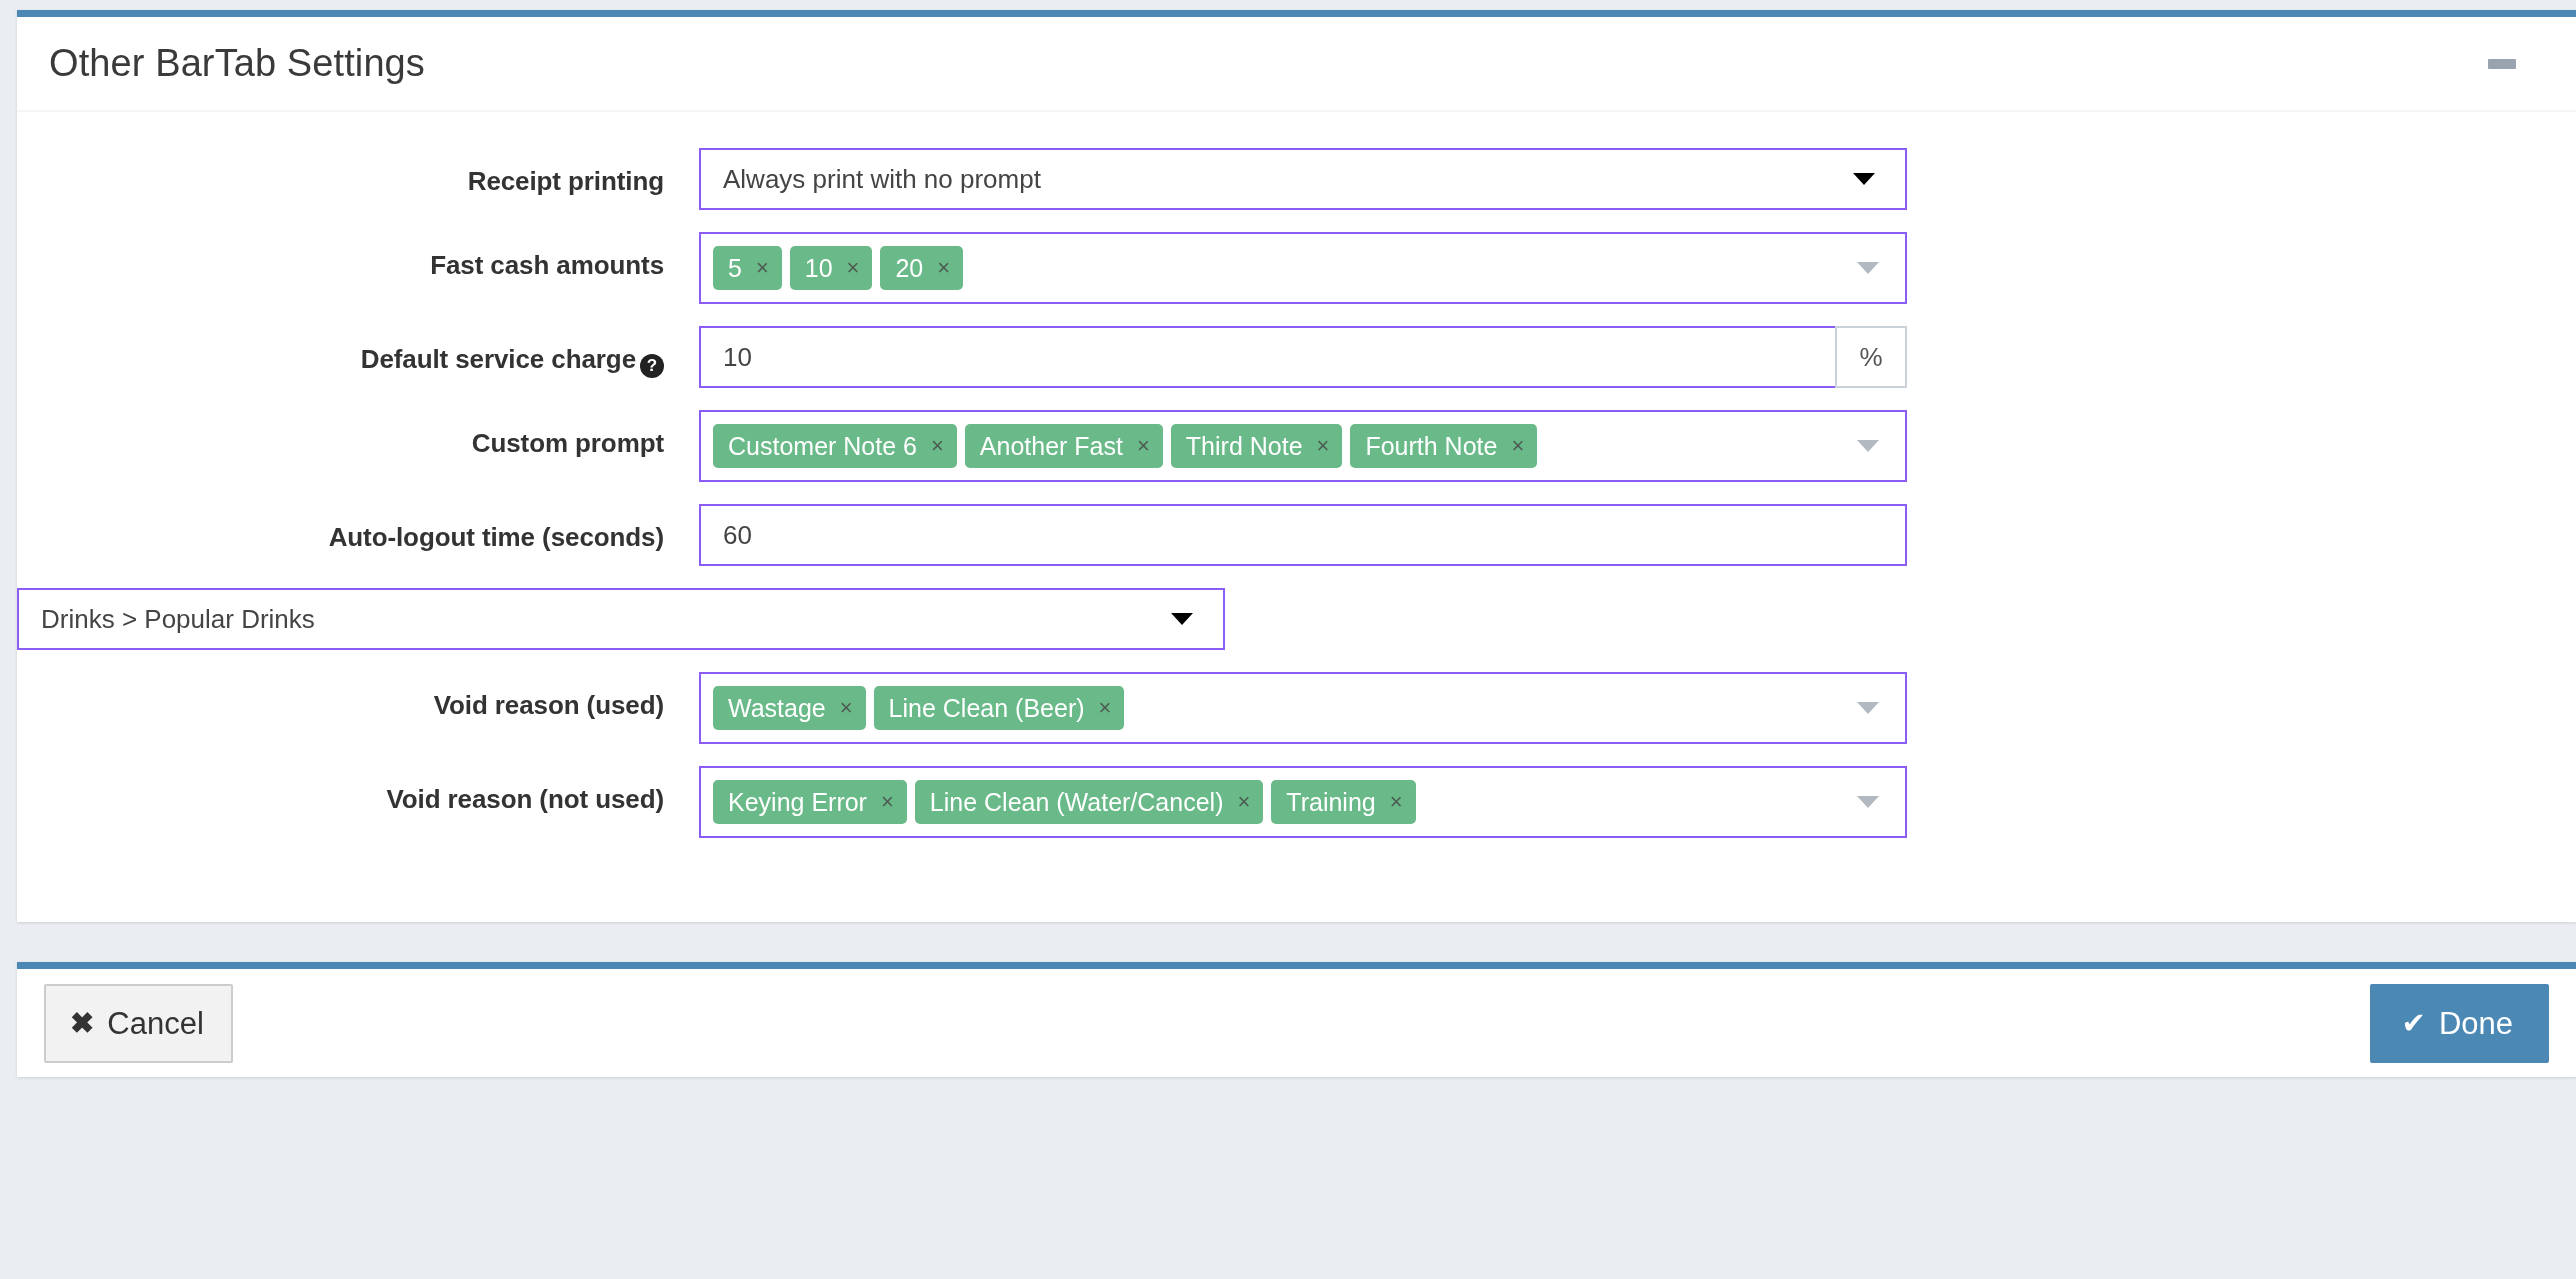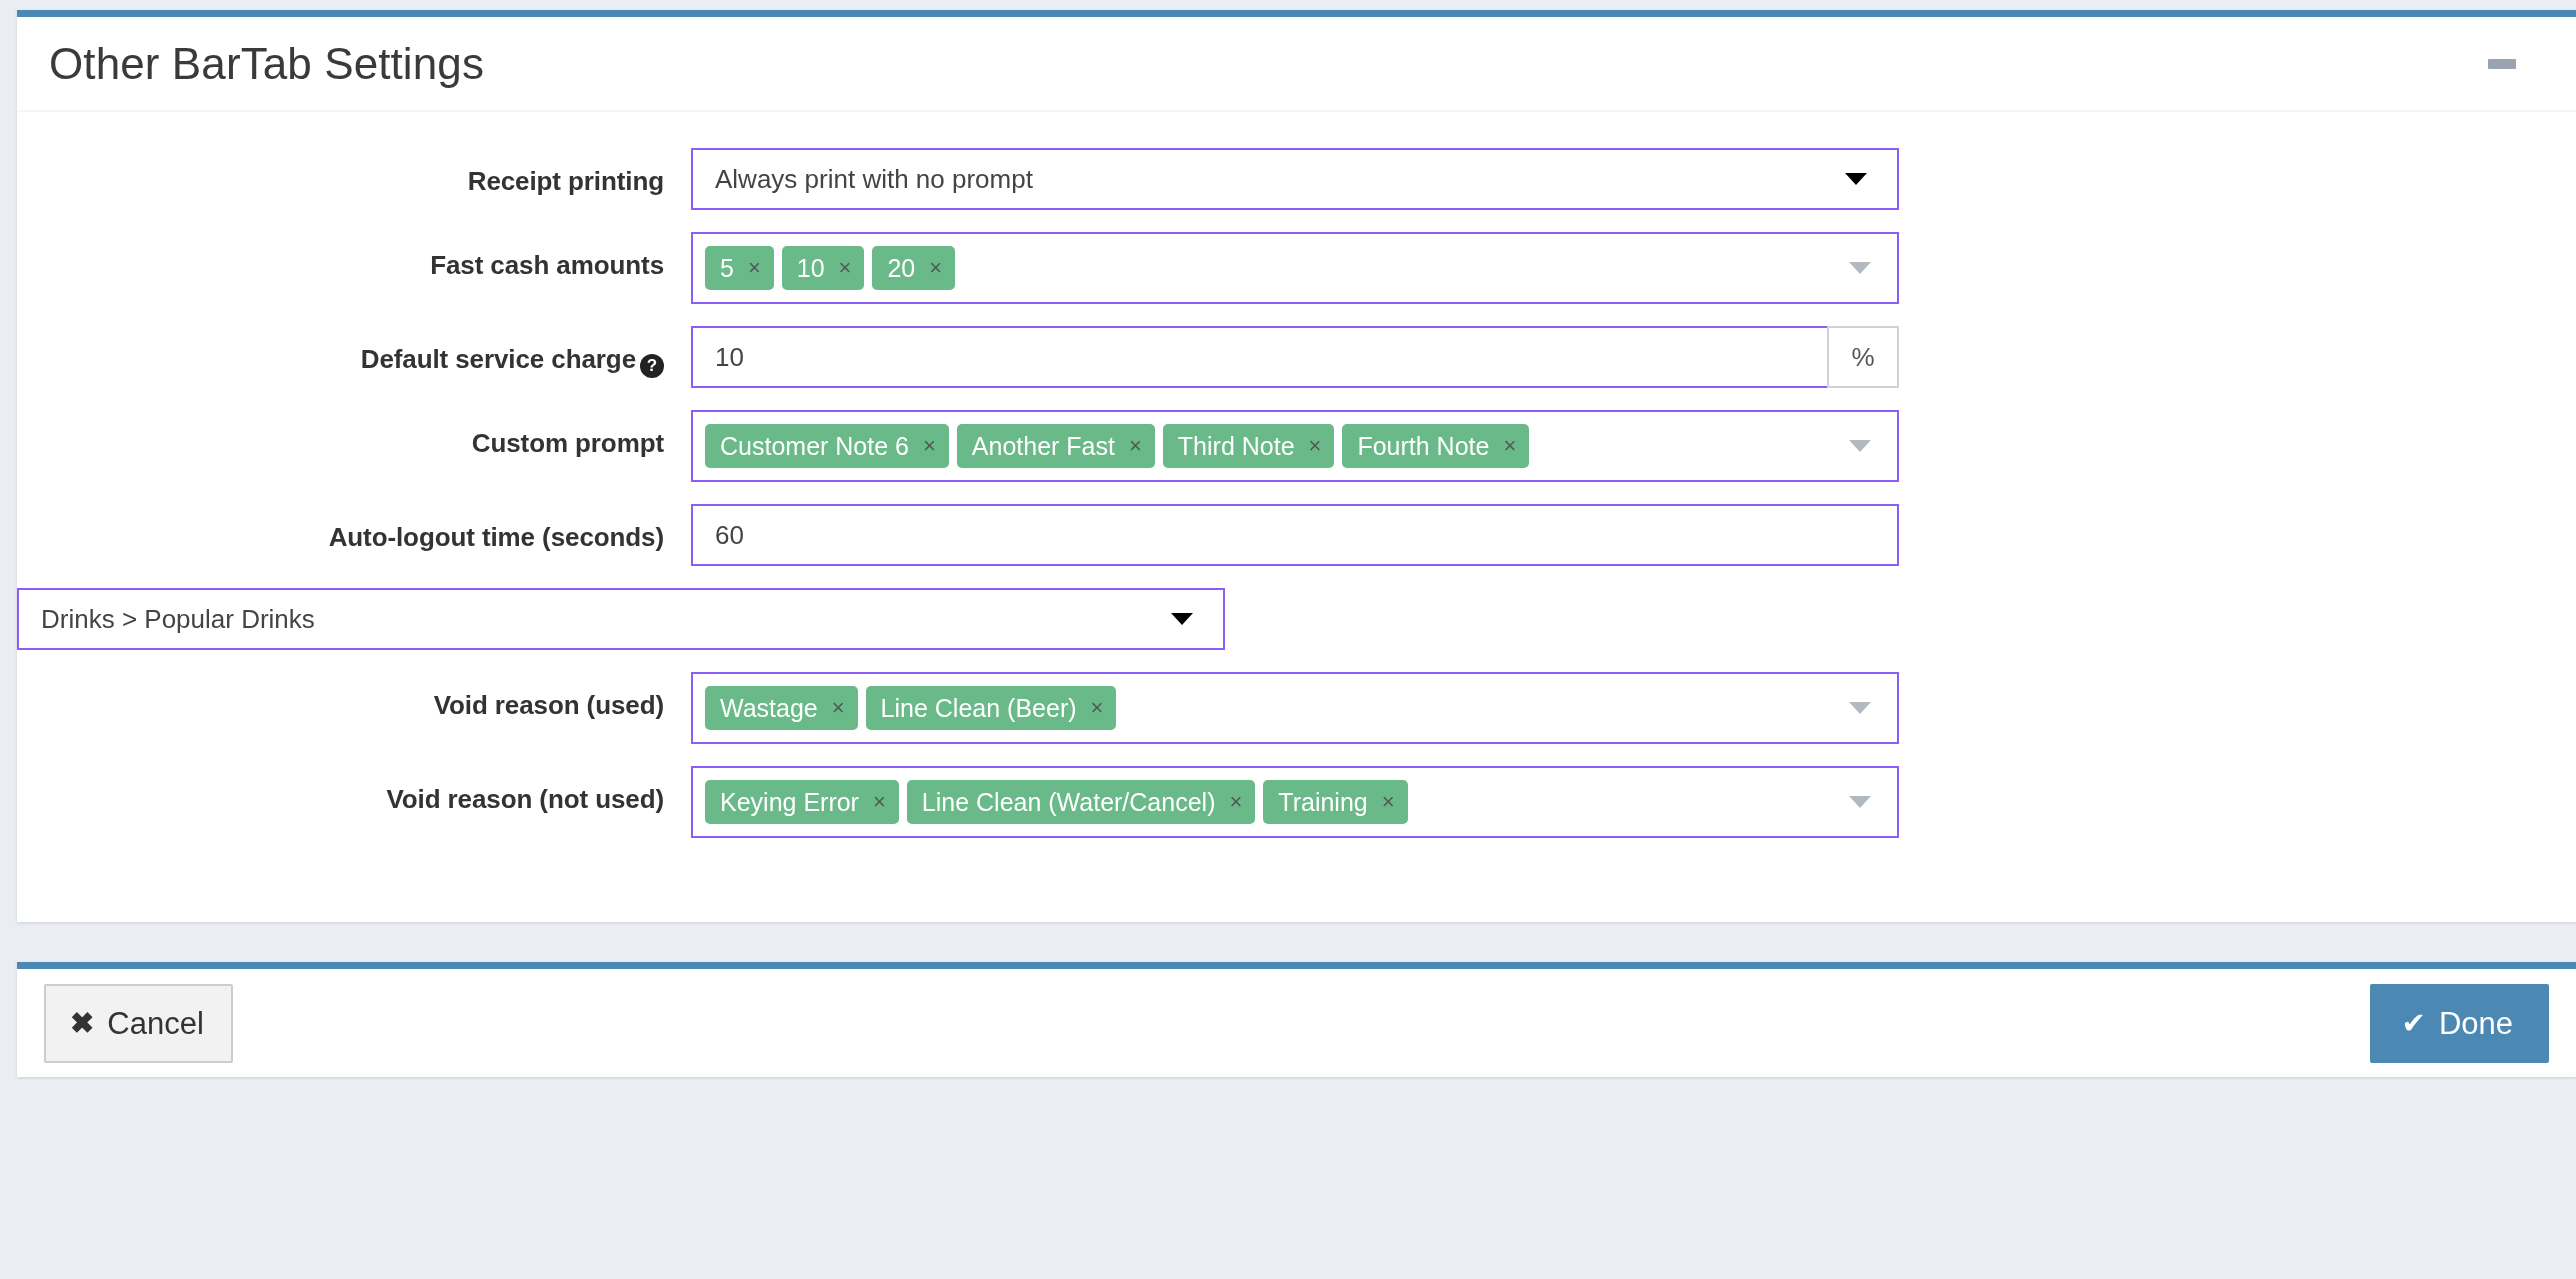--- a/index.html
+++ b/index.html
@@ -34,21 +34,21 @@
     position: relative;
     height: 95px;
     border-bottom: 2px solid #f4f5f6;
     display: flex;
     align-items: center;
     padding-left: 32px;
     padding-right: 60px;
   }
 
   .panel-title {
-    font-size: 44px;
+    font-size: 38px;
     color: #3a3a3a;
     font-weight: 400;
     letter-spacing: 0.1px;
   }
 
   .minimize-btn {
     position: absolute;
     right: 60px;
     top: 50%;
     transform: translateY(-50%);
@@ -65,20 +65,21 @@
   
   .panel-body {
     padding: 36px 0 62px 0;
   }
 
   .form-row {
     display: flex;
     align-items: flex-start;
     margin-bottom: 22px;
     min-height: 60px;
+    gap: 8px;
   }
 
   .form-label {
     width: 674px;
     flex: 0 0 674px;
     text-align: right;
     padding-right: 27px;
     padding-top: 18px;
     font-size: 26px;
     font-weight: bold;

